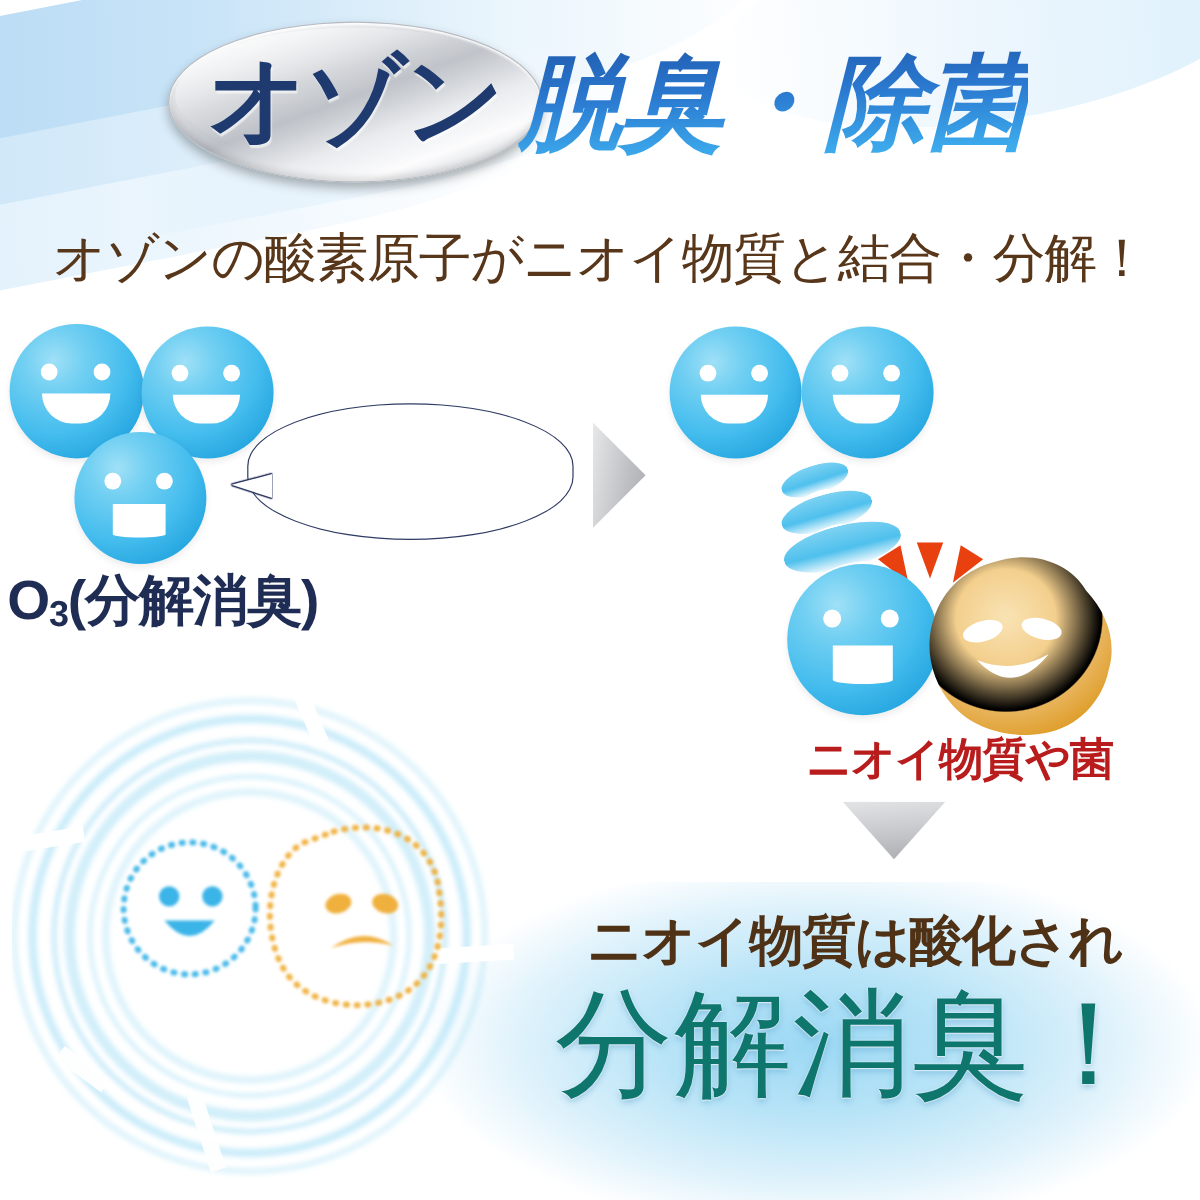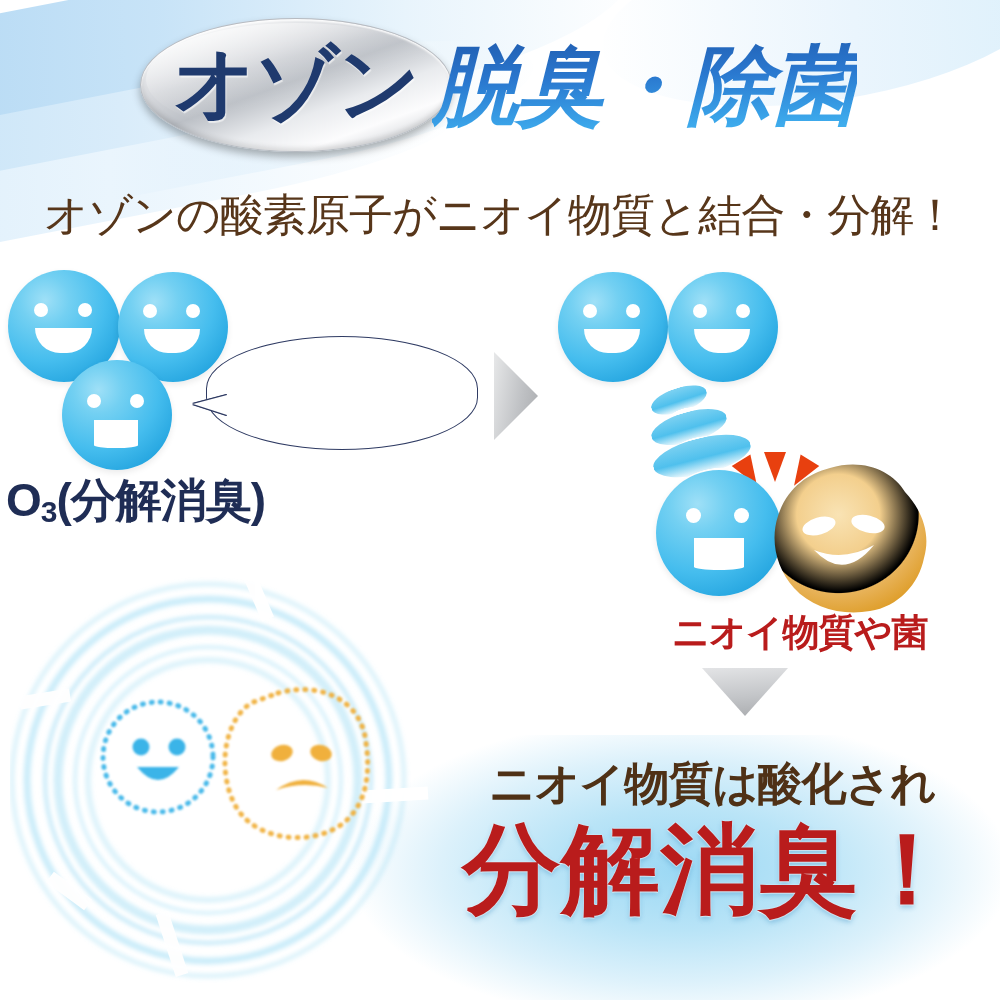--- a/index.html
+++ b/index.html
@@ -181,22 +181,22 @@
     text-align:center;
     font-size:45px;font-weight:bold;color:#4f3116;letter-spacing:-1px;
     white-space:nowrap;
     z-index:5;
     margin-top:16px;
   }
 
   .big-result{
     position:absolute;left:420px;top:805px;width:580px;
     text-align:center;
-    font-size:98px;font-weight:bold;
-    color:#b91c1c;
+    font-size:98px;font-weight:normal;
+    color:#0f766e;
     letter-spacing:1px;
     white-space:nowrap;
     text-shadow:
       0 0 2px rgba(255,255,255,.9),
       0 3px 5px rgba(70,150,200,.45),
       0 1px 0 rgba(255,255,255,.95);
     z-index:6;
   }
   .arrow-right-grad{
     position:absolute;left:494px;top:352px;width:44px;height:88px;

